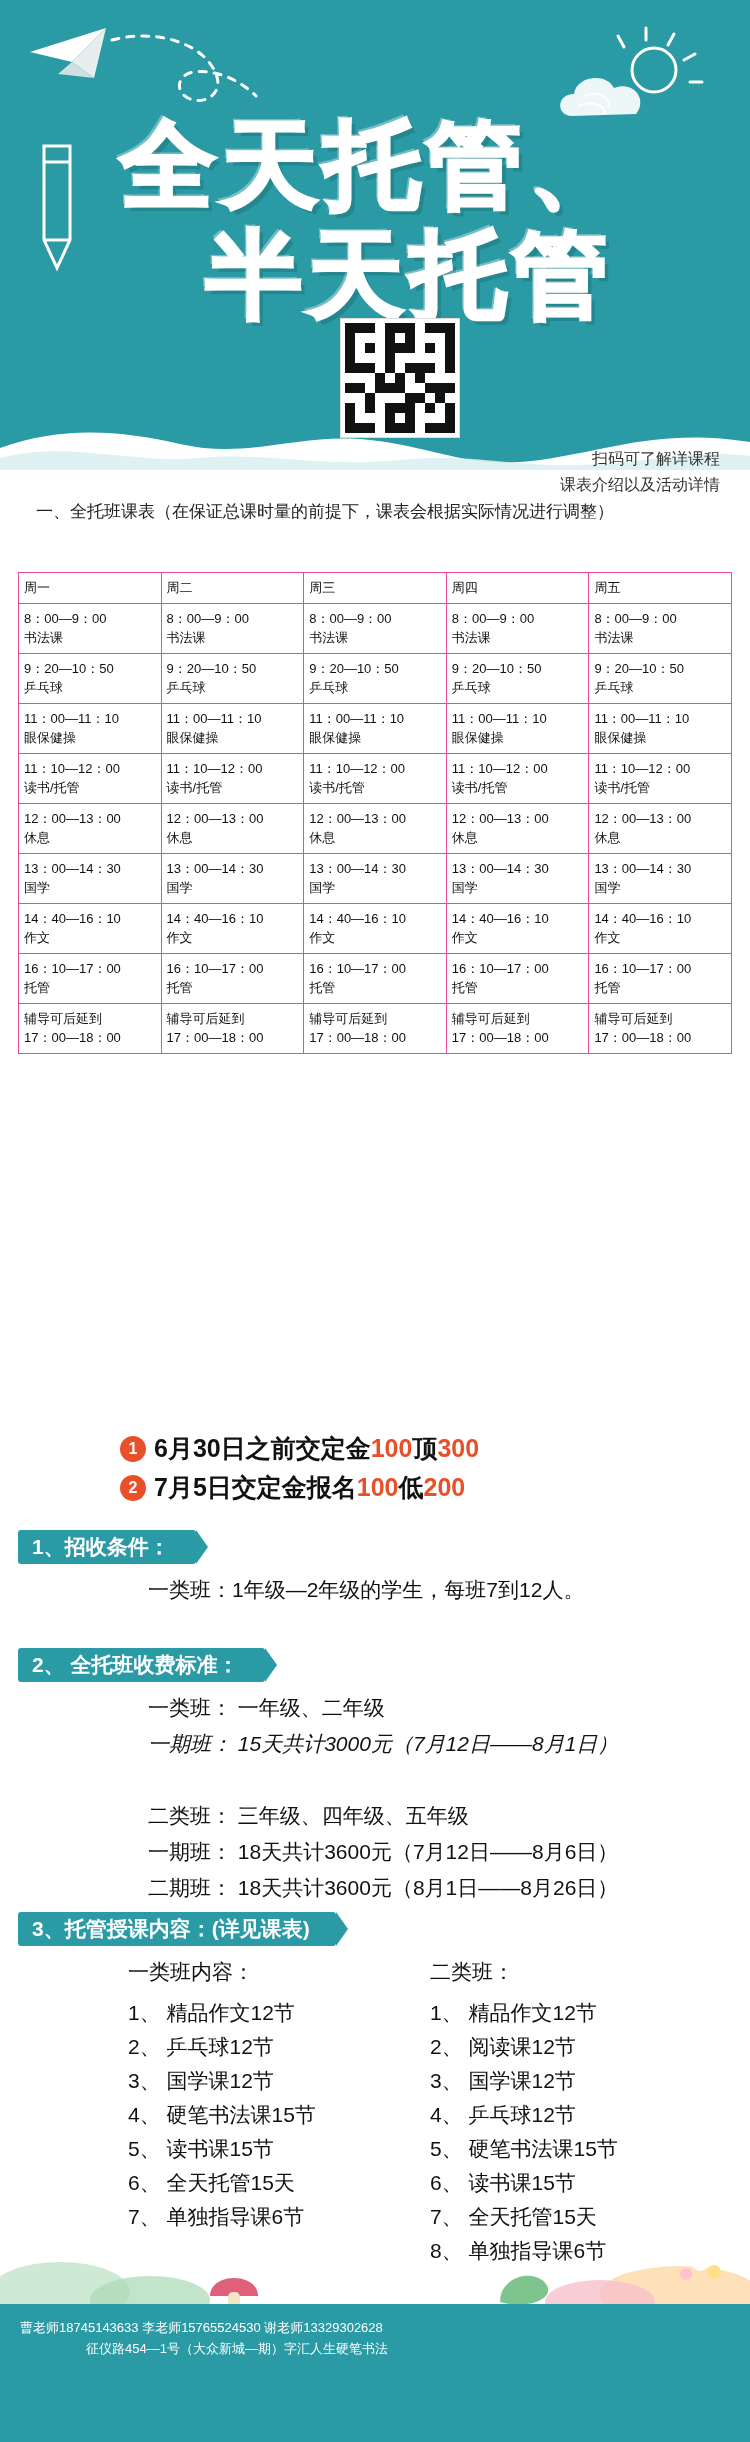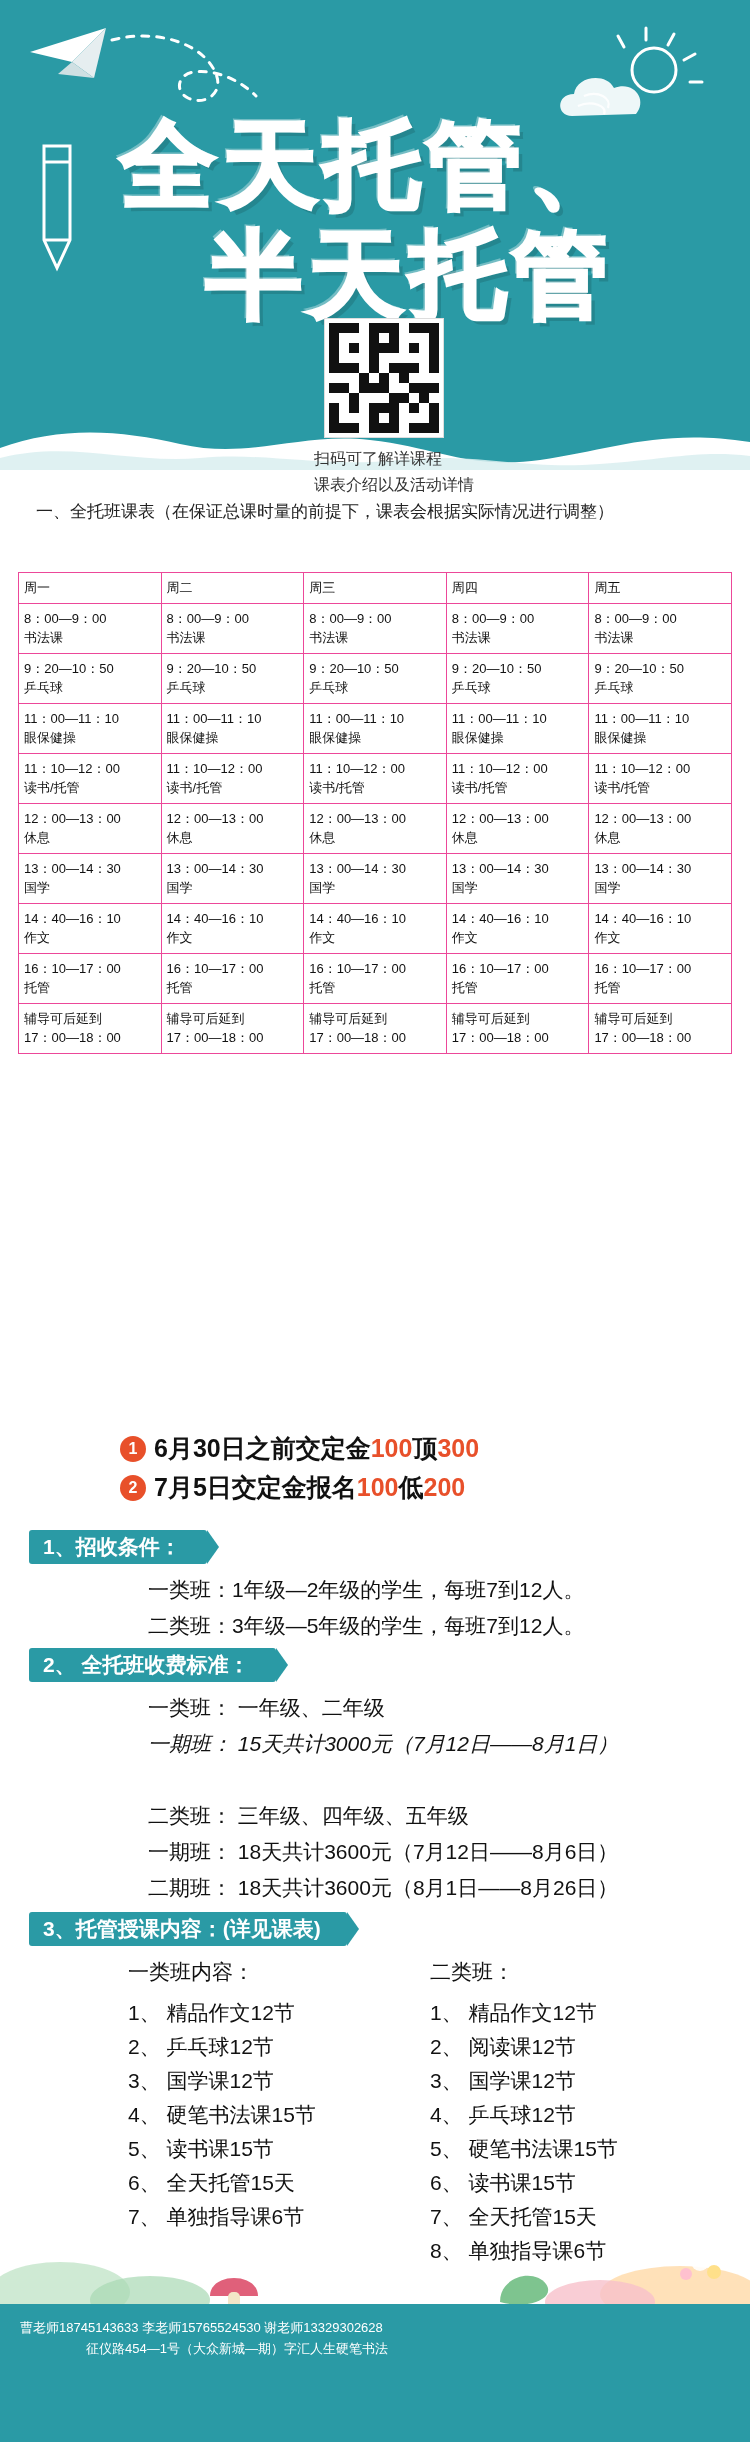--- a/index.html
+++ b/index.html
@@ -60,23 +60,24 @@
     z-index: 4;
   }
   .pencil-deco {
     position: absolute;
     left: 30px; top: 140px;
     z-index: 4;
   }
   
   .qr-area {
     position: absolute;
-    left: 314px; top: 318px;
+    left: 330px; top: 318px;
     width: 390px;
     z-index: 8;
+    text-align: right;
   }
   .qr-box {
     width: 120px; height: 120px;
     margin-left: 10px;
     background: #ffffff;
     padding: 4px;
     border: 1px solid #ddd;
   }
   .qr-grid {
     width: 100%; height: 100%;
@@ -206,21 +207,20 @@
     left: 18px;
     height: 34px;
     background: #2a9aa5;
     color: #fff;
     font-size: 21px;
     font-weight: bold;
     line-height: 34px;
     padding: 0 26px 0 14px;
     border-radius: 3px;
     white-space: nowrap;
-    margin-left: 11px;
   }
   .blue-head:after {
     content: "";
     position: absolute;
     right: -12px; top: 0;
     border-top: 17px solid transparent;
     border-bottom: 17px solid transparent;
     border-left: 12px solid #2a9aa5;
   }
   .body-text {
@@ -680,21 +680,20 @@
         <span class="num-badge">2</span>
         <span>7月5日交定金报名</span>
         <span class="hl">100</span>
         <span>低</span>
         <span class="hl">200</span>
       </div>
     </div>
 
   <div class="blue-head" style="top:1530px;">1、招收条件：</div>
   <div class="body-text" style="left:148px; top:1572px;">一类班：1年级—2年级的学生，每班7到12人。</div>
-  <div class="body-text" style="left:148px; top:1608px;">二类班：3年级—5年级的学生，每班7到12人。</div>
 
   <div class="blue-head" style="top:1648px;">2、 全托班收费标准：</div>
   <div class="body-text" style="left:148px; top:1690px;">一类班： 一年级、二年级</div>
   <div class="body-text" style="left:148px; top:1726px;font-style:italic;">一期班： 15天共计3000元（7月12日——8月1日）</div>
   <div class="body-text" style="left:148px; top:1798px;">二类班： 三年级、四年级、五年级</div>
   <div class="body-text" style="left:148px; top:1834px;">一期班： 18天共计3600元（7月12日——8月6日）</div>
   <div class="body-text" style="left:148px; top:1870px;">二期班： 18天共计3600元（8月1日——8月26日）</div>
 
   <div class="blue-head" style="top:1912px;">3、托管授课内容：(详见课表)</div>
 

